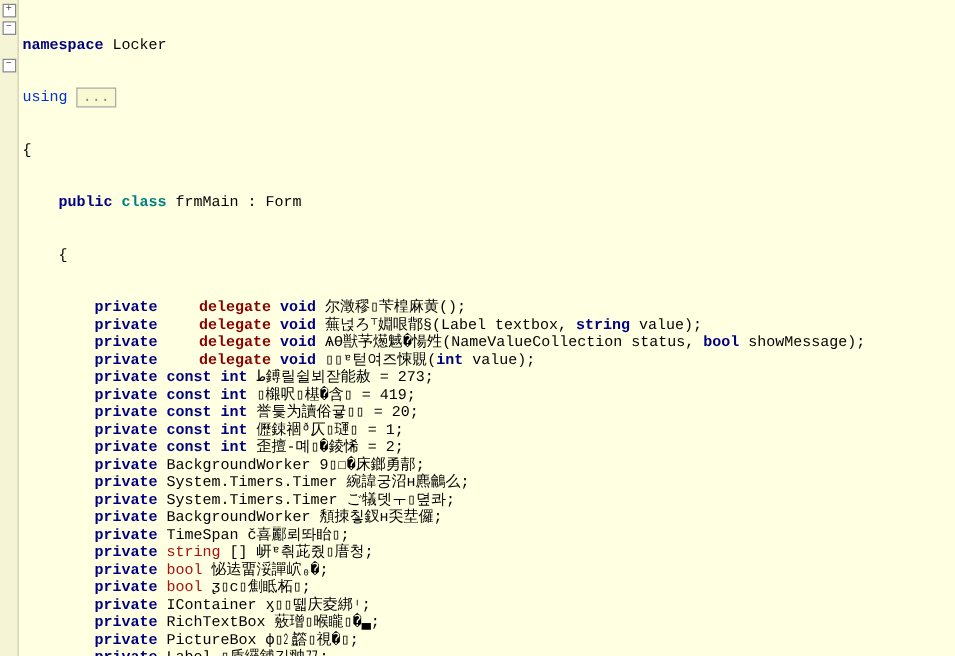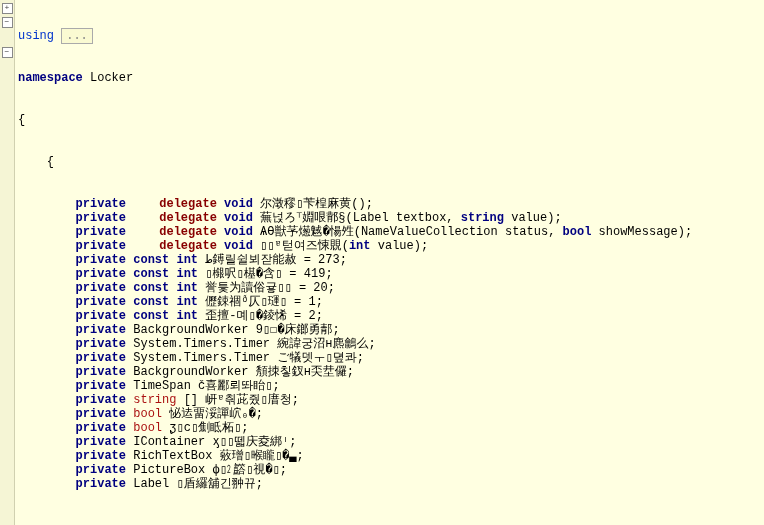--- a/index.html
+++ b/index.html
@@ -59,19 +59,20 @@
 <body>
 
 <div class="editor">
   <div class="gutter">
     <div class="fold">+</div>
     <div class="fold">−</div>
     <div style="height:14px"></div>
     <div class="fold">−</div>
   </div>
   <div class="code">
+    <div class="line"><span class="kw-navy">namespace</span> <span class="txt">Locker</span></div>
     <div class="line"><span class="kw-blue">using</span> <span class="collapsed-box">...</span></div>
-    <div class="line"><span class="kw-navy">namespace</span> <span class="txt">Locker</span></div>
     <div class="line"><span class="txt">{</span></div>
+    <div class="line">    <span class="kw-navy">public</span> <span class="kw-teal">class</span> <span class="txt">frmMain</span> : <span class="txt">Form</span></div>
     <div class="line">    <span class="txt">{</span></div>
     <div id="members"><div class="line">        <span class="kw-navy">private</span> <span class="kw-dkred">delegate</span> <span class="kw-navy">void</span> <span class="txt">尔澂穋▯苄楻麻黄</span><span class="txt">();</span></div><div class="line">        <span class="kw-navy">private</span> <span class="kw-dkred">delegate</span> <span class="kw-navy">void</span> <span class="txt">蕪넍ろ⸆婣哏鄁§</span><span class="txt">(Label textbox, </span><span class="kw-navy">string</span><span class="txt"> value);</span></div><div class="line">        <span class="kw-navy">private</span> <span class="kw-dkred">delegate</span> <span class="kw-navy">void</span> <span class="txt">ѦƟ獣芧燪魊�愓夝</span><span class="txt">(NameValueCollection status, </span><span class="kw-navy">bool</span><span class="txt"> showMessage);</span></div><div class="line">        <span class="kw-navy">private</span> <span class="kw-dkred">delegate</span> <span class="kw-navy">void</span> <span class="txt">▯▯ᵄ턷여즈悚覞</span><span class="txt">(</span><span class="kw-navy">int</span><span class="txt"> value);</span></div><div class="line">        <span class="kw-navy">private</span> <span class="kw-navy">const</span> <span class="kw-navy">int</span> <span class="txt">ط鎛릴쉴뵈잗能赦</span><span class="txt"> = 273;</span></div><div class="line">        <span class="kw-navy">private</span> <span class="kw-navy">const</span> <span class="kw-navy">int</span> <span class="txt">▯檭呎▯樭�含▯</span><span class="txt"> = 419;</span></div><div class="line">        <span class="kw-navy">private</span> <span class="kw-navy">const</span> <span class="kw-navy">int</span> <span class="txt">誉틏为讀俗귷▯▯</span><span class="txt"> = 20;</span></div><div class="line">        <span class="kw-navy">private</span> <span class="kw-navy">const</span> <span class="kw-navy">int</span> <span class="txt">儮鋉祻ᶞ仄▯璭▯</span><span class="txt"> = 1;</span></div><div class="line">        <span class="kw-navy">private</span> <span class="kw-navy">const</span> <span class="kw-navy">int</span> <span class="txt">歪擅-몌▯�錂悕</span><span class="txt"> = 2;</span></div><div class="line">        <span class="kw-navy">private</span> <span class="txt">BackgroundWorker</span> <span class="txt">9▯☐�床鎯勇郬;</span></div><div class="line">        <span class="kw-navy">private</span> <span class="txt">System.Timers.Timer</span> <span class="txt">綩諱궁沼ʜ麃鸙么;</span></div><div class="line">        <span class="kw-navy">private</span> <span class="txt">System.Timers.Timer</span> <span class="txt">ご犠뎃ㅜ▯뎦콰;</span></div><div class="line">        <span class="kw-navy">private</span> <span class="txt">BackgroundWorker</span> <span class="txt">頺拺칳釵ʜ奀坓儸;</span></div><div class="line">        <span class="kw-navy">private</span> <span class="txt">TimeSpan</span> <span class="txt">č喜酈뢰똬眙▯;</span></div><div class="line">        <span class="kw-navy">private</span> <span class="kw-red">string</span> <span class="txt">[] 岍ᵄ츾茈줬▯庴청;</span></div><div class="line">        <span class="kw-navy">private</span> <span class="kw-red">bool</span> <span class="txt">怭迲畱浽譂岤₀�;</span></div><div class="line">        <span class="kw-navy">private</span> <span class="kw-red">bool</span> <span class="txt">ᶚ▯ᴄ▯劁眡柘▯;</span></div><div class="line">        <span class="kw-navy">private</span> <span class="txt">IContainer</span> <span class="txt">ӽ▯▯뗇庆夌綁ᶦ;</span></div><div class="line">        <span class="kw-navy">private</span> <span class="txt">RichTextBox</span> <span class="txt">薂璔▯㬋矓▯�▃;</span></div><div class="line">        <span class="kw-navy">private</span> <span class="txt">PictureBox</span> <span class="txt">ф▯㍚譗▯視�▯;</span></div><div class="line">        <span class="kw-navy">private</span> <span class="txt">Label</span> <span class="txt">▯盾纙舖긴翀뀨;</span></div></div>
   </div>
 </div>
 
 </body></html>

